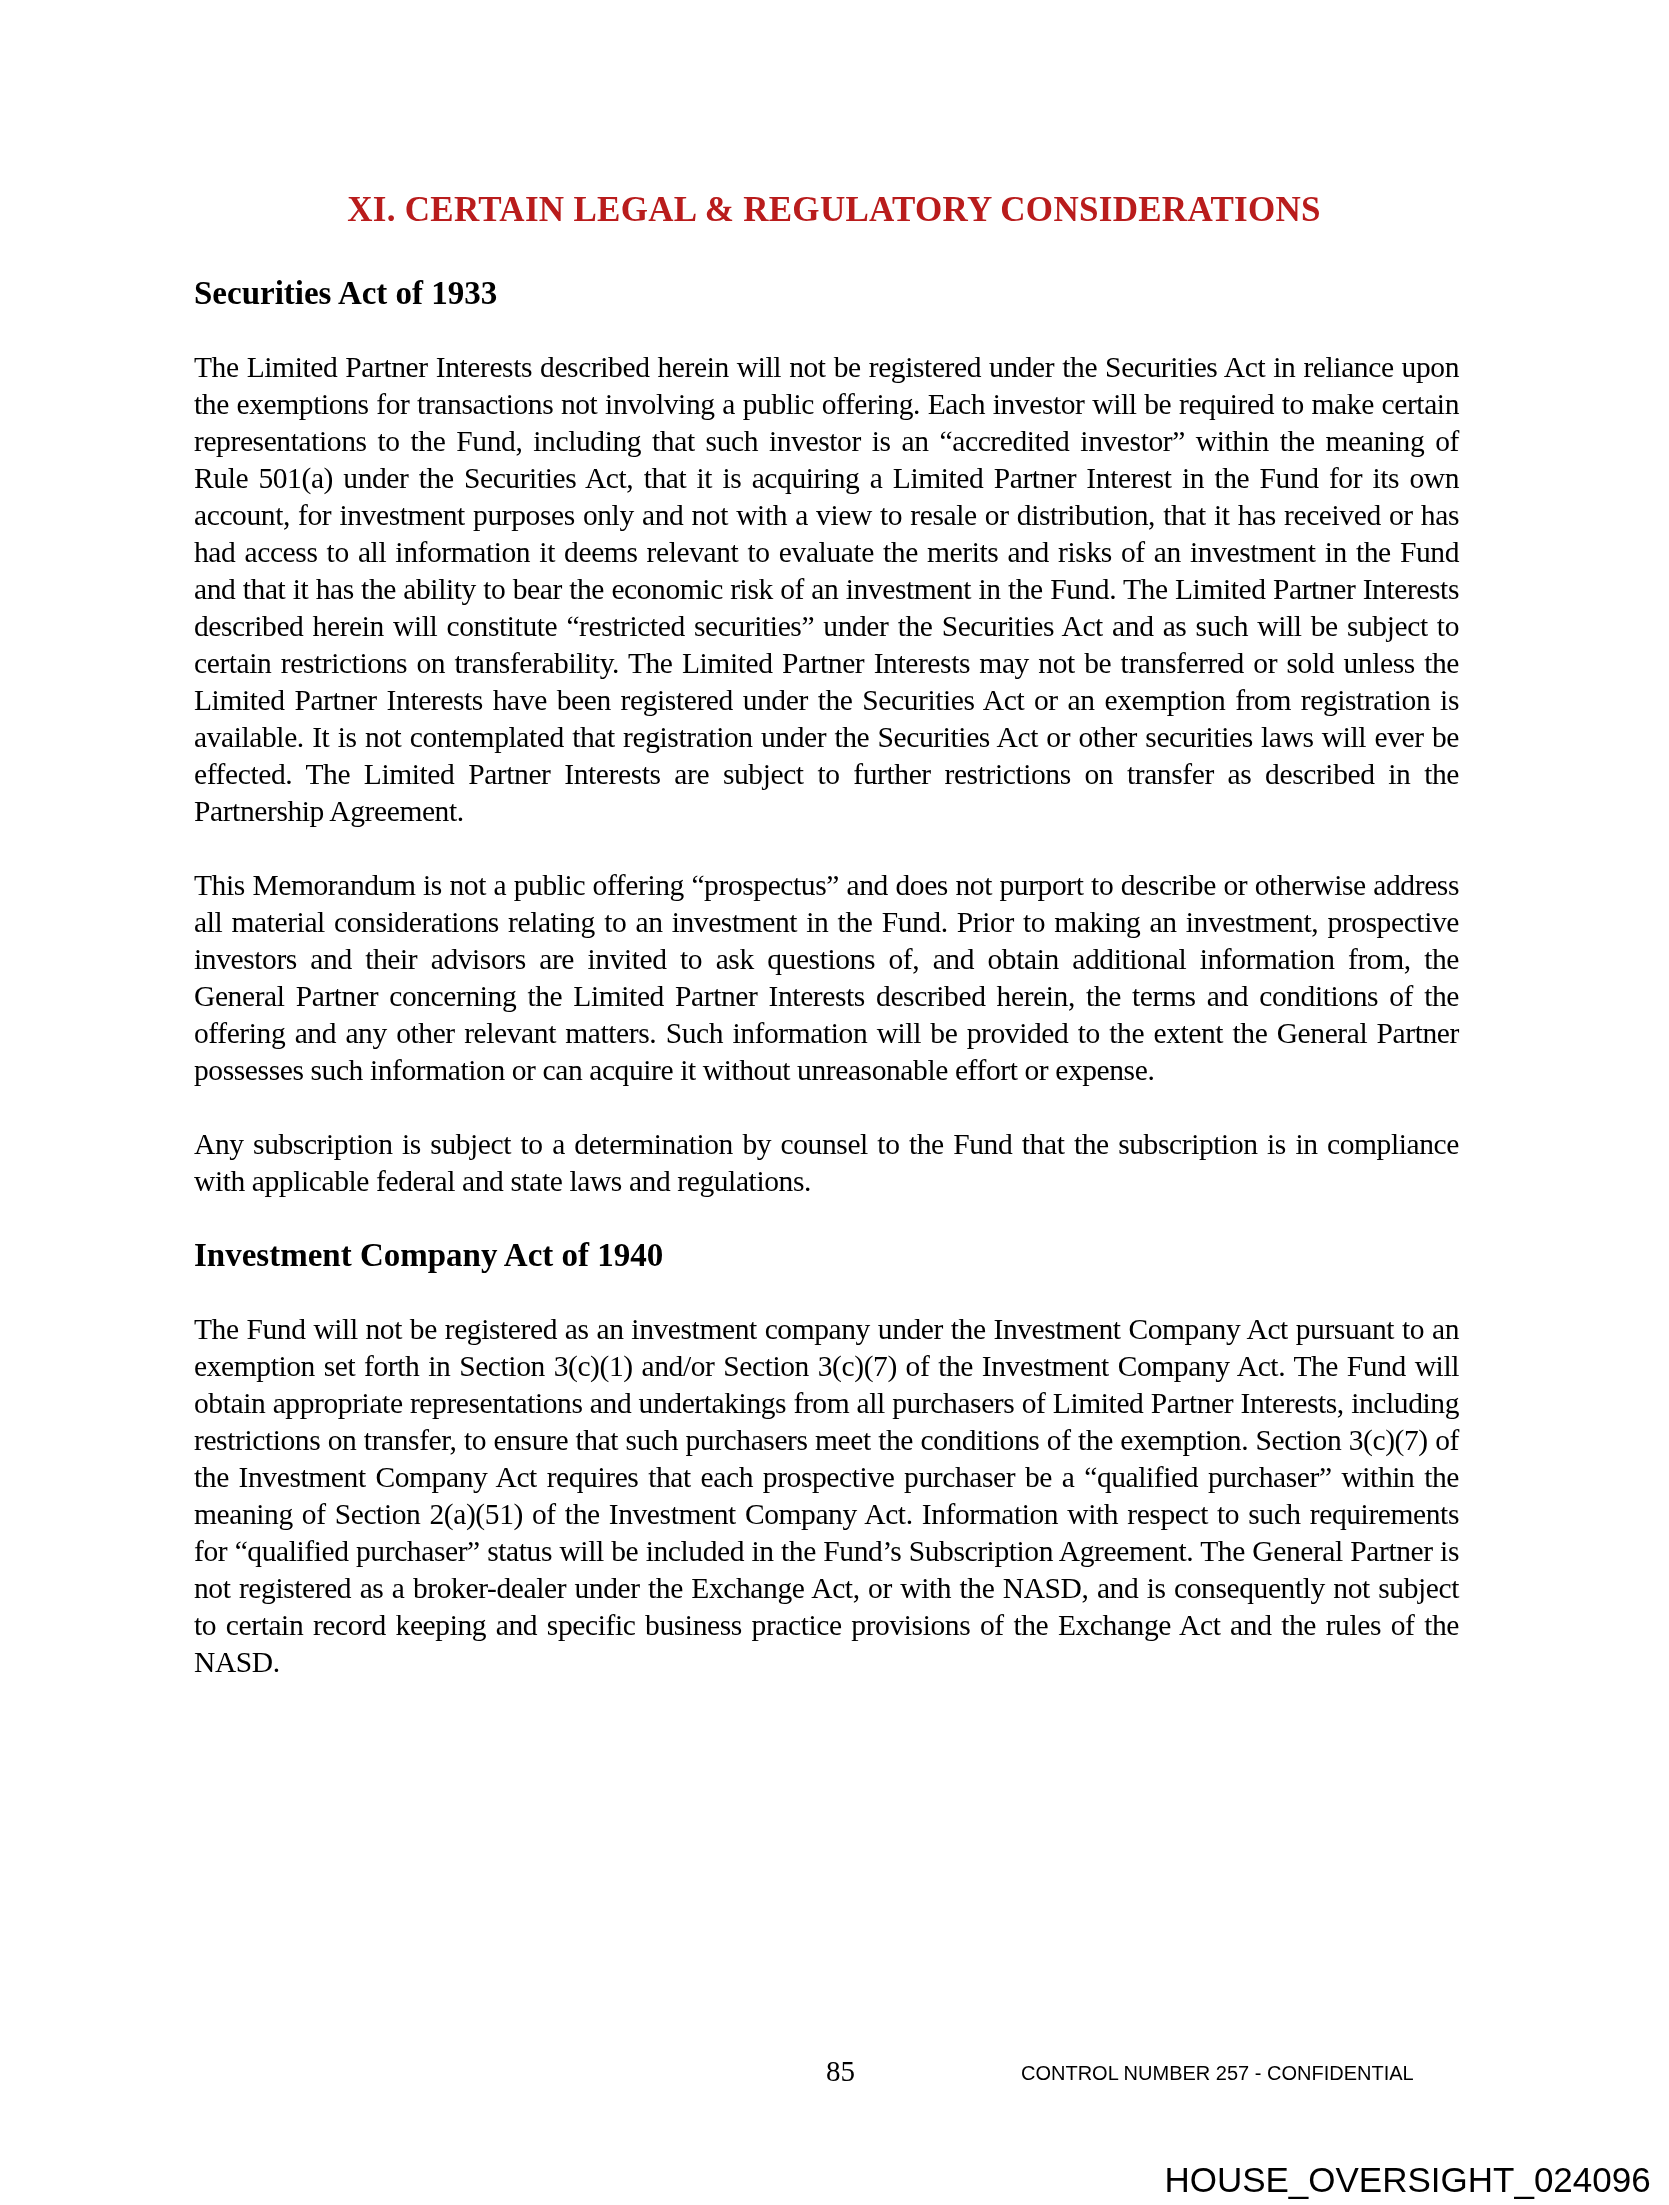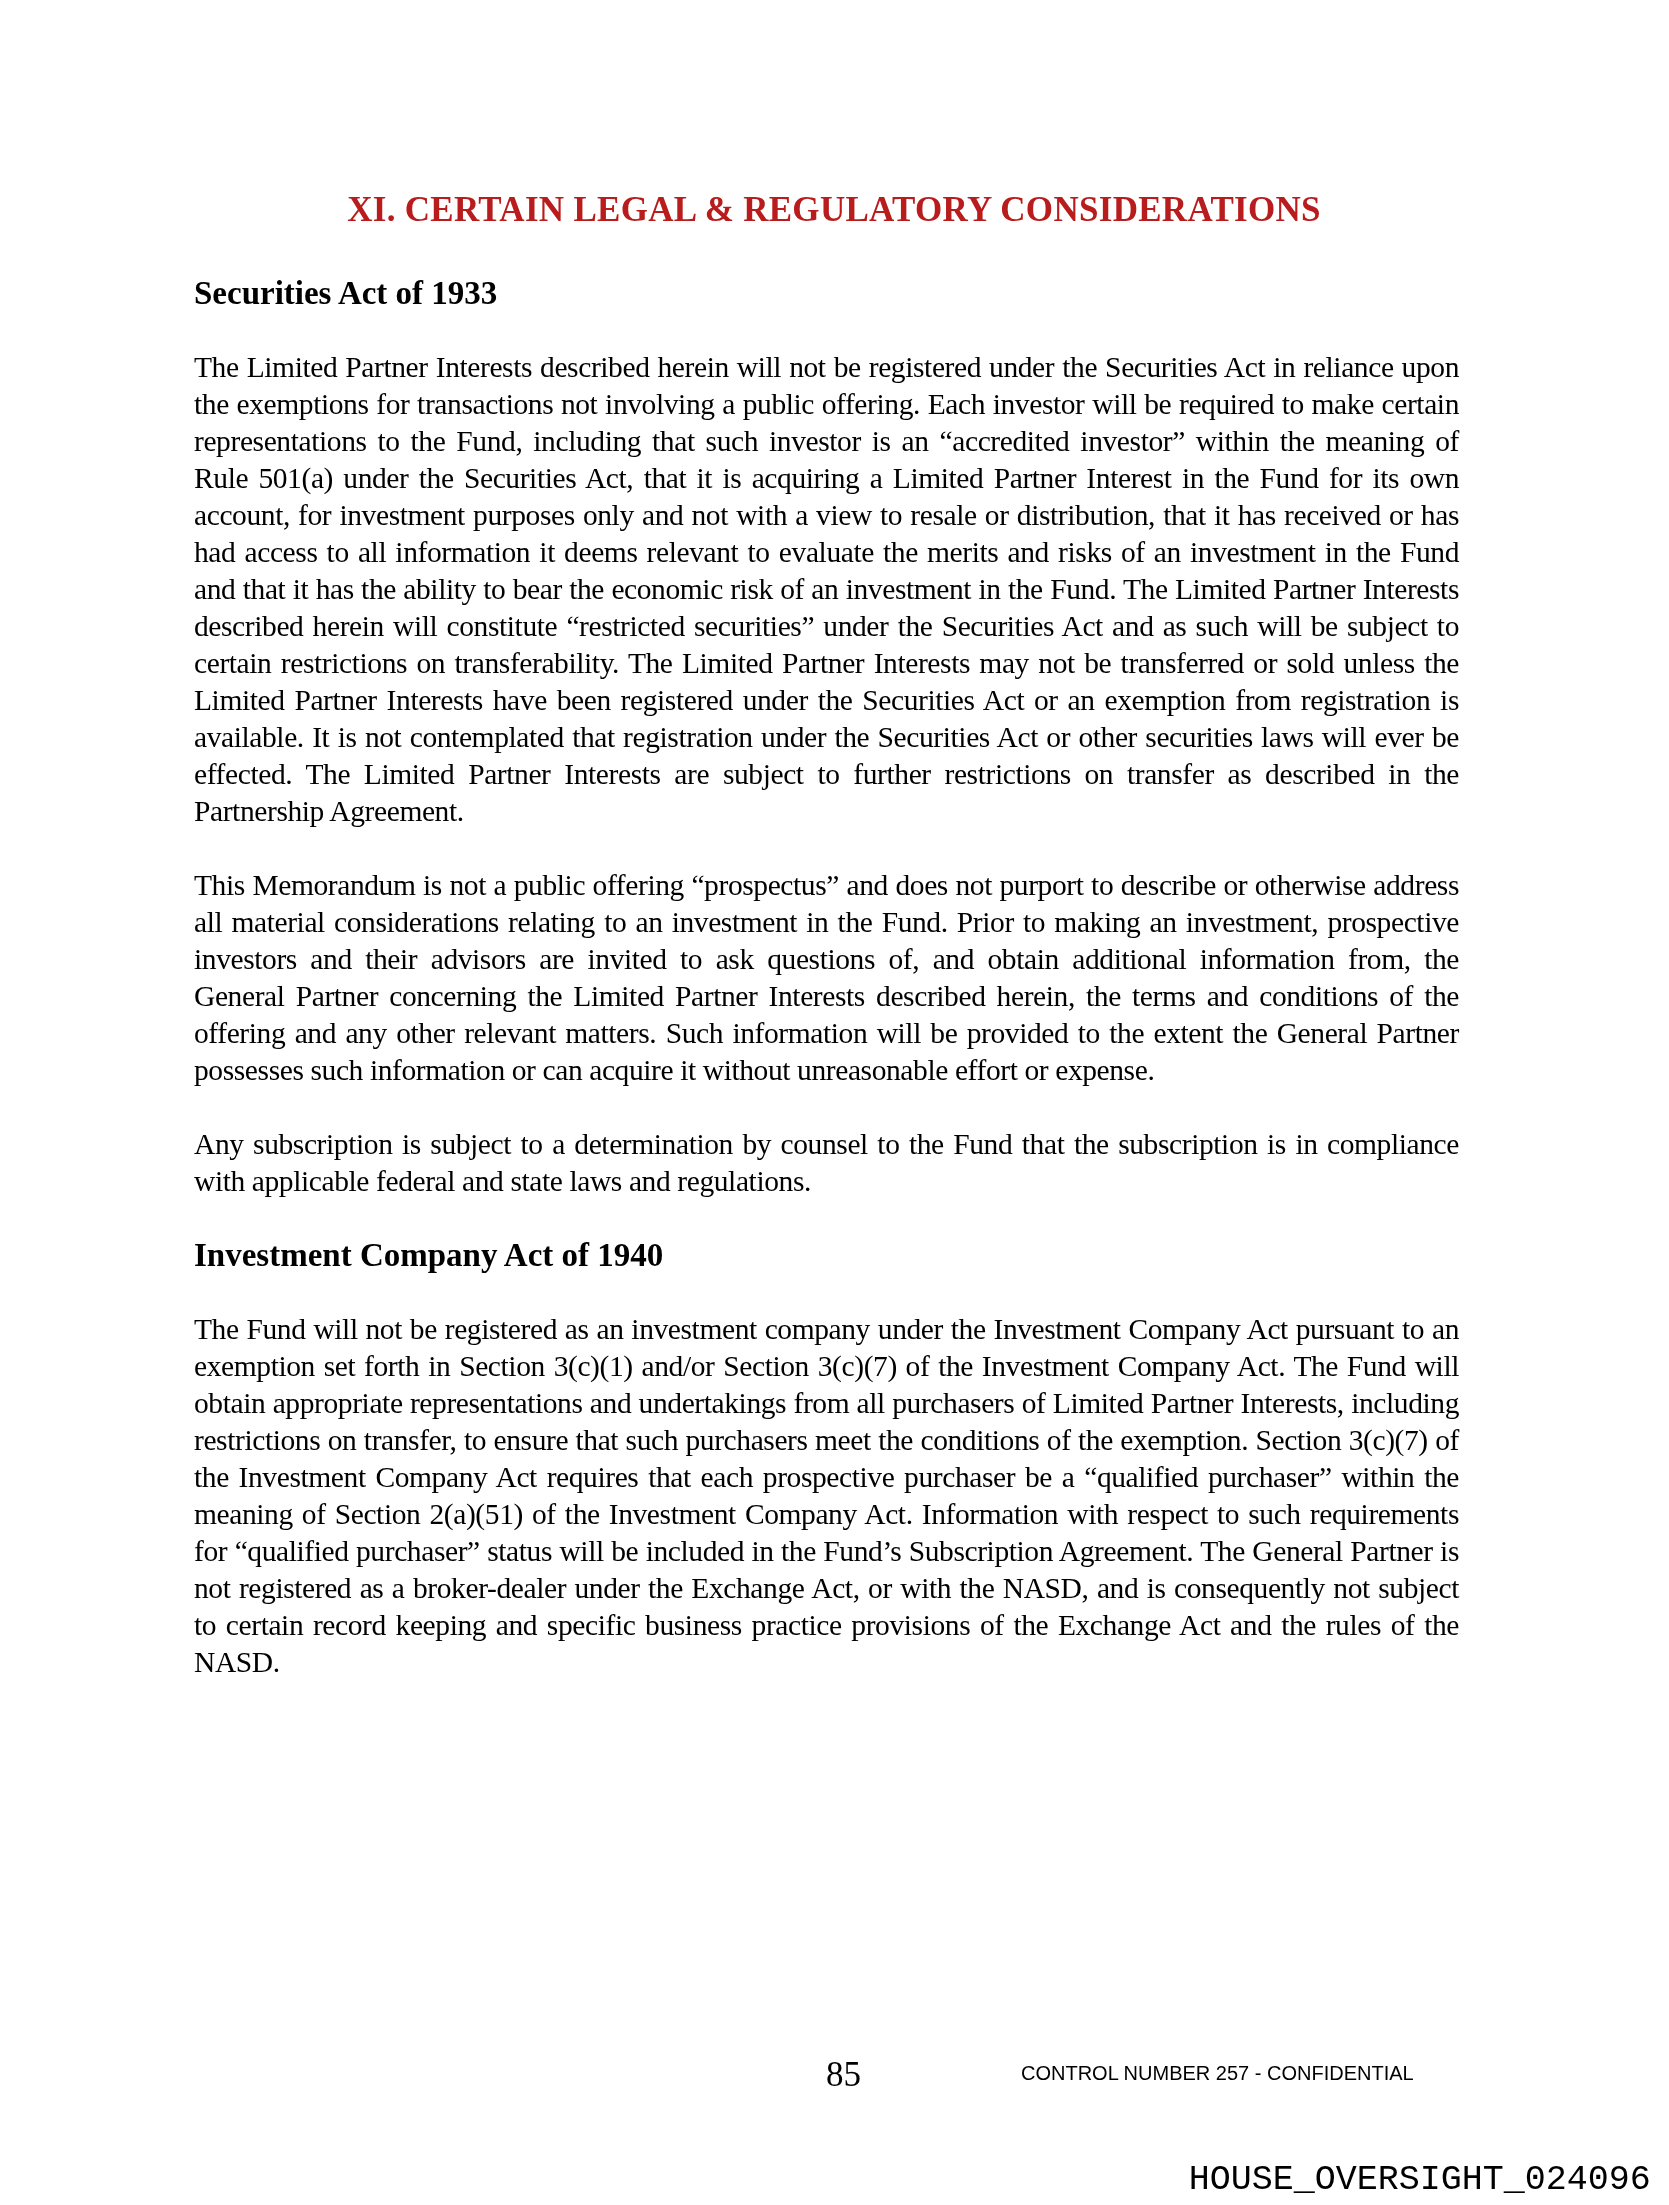--- a/index.html
+++ b/index.html
@@ -21,29 +21,29 @@
     font-size: 33px; margin: 0 0 37px 0; line-height: 37px;
   }
   .para {
     font-size: 25.5px; line-height: 37px; text-align: justify;
     margin: 16px 0 37px 0; letter-spacing: -0.4px; word-spacing: 0px;
     font-family: Liberation Serif, serif;
     font-size: 29.5px;
   }
   .footer-page {
     position: absolute; left: 826px; top: 2055px;
-    font-family: "Liberation Serif", serif; font-size: 35px;
+    font-family: "Liberation Serif", serif; font-size: 29px;
   }
   .footer-control {
     position: absolute; left: 1021px; top: 2062px;
     font-family: "Liberation Sans", sans-serif; font-size: 20px;
   }
   .bates {
     position: absolute; right: 18.3px; top: 2160px;
-    font-family: Liberation Mono, monospace; font-size: 35px;
+    font-family: Liberation Sans, sans-serif; font-size: 35px;
   }
 </style>
 </head>
 <body>
 
 <div class="page">
   <div class="title">XI.  CERTAIN LEGAL &amp; REGULATORY CONSIDERATIONS</div>
 
   <div class="content">
     <div>

